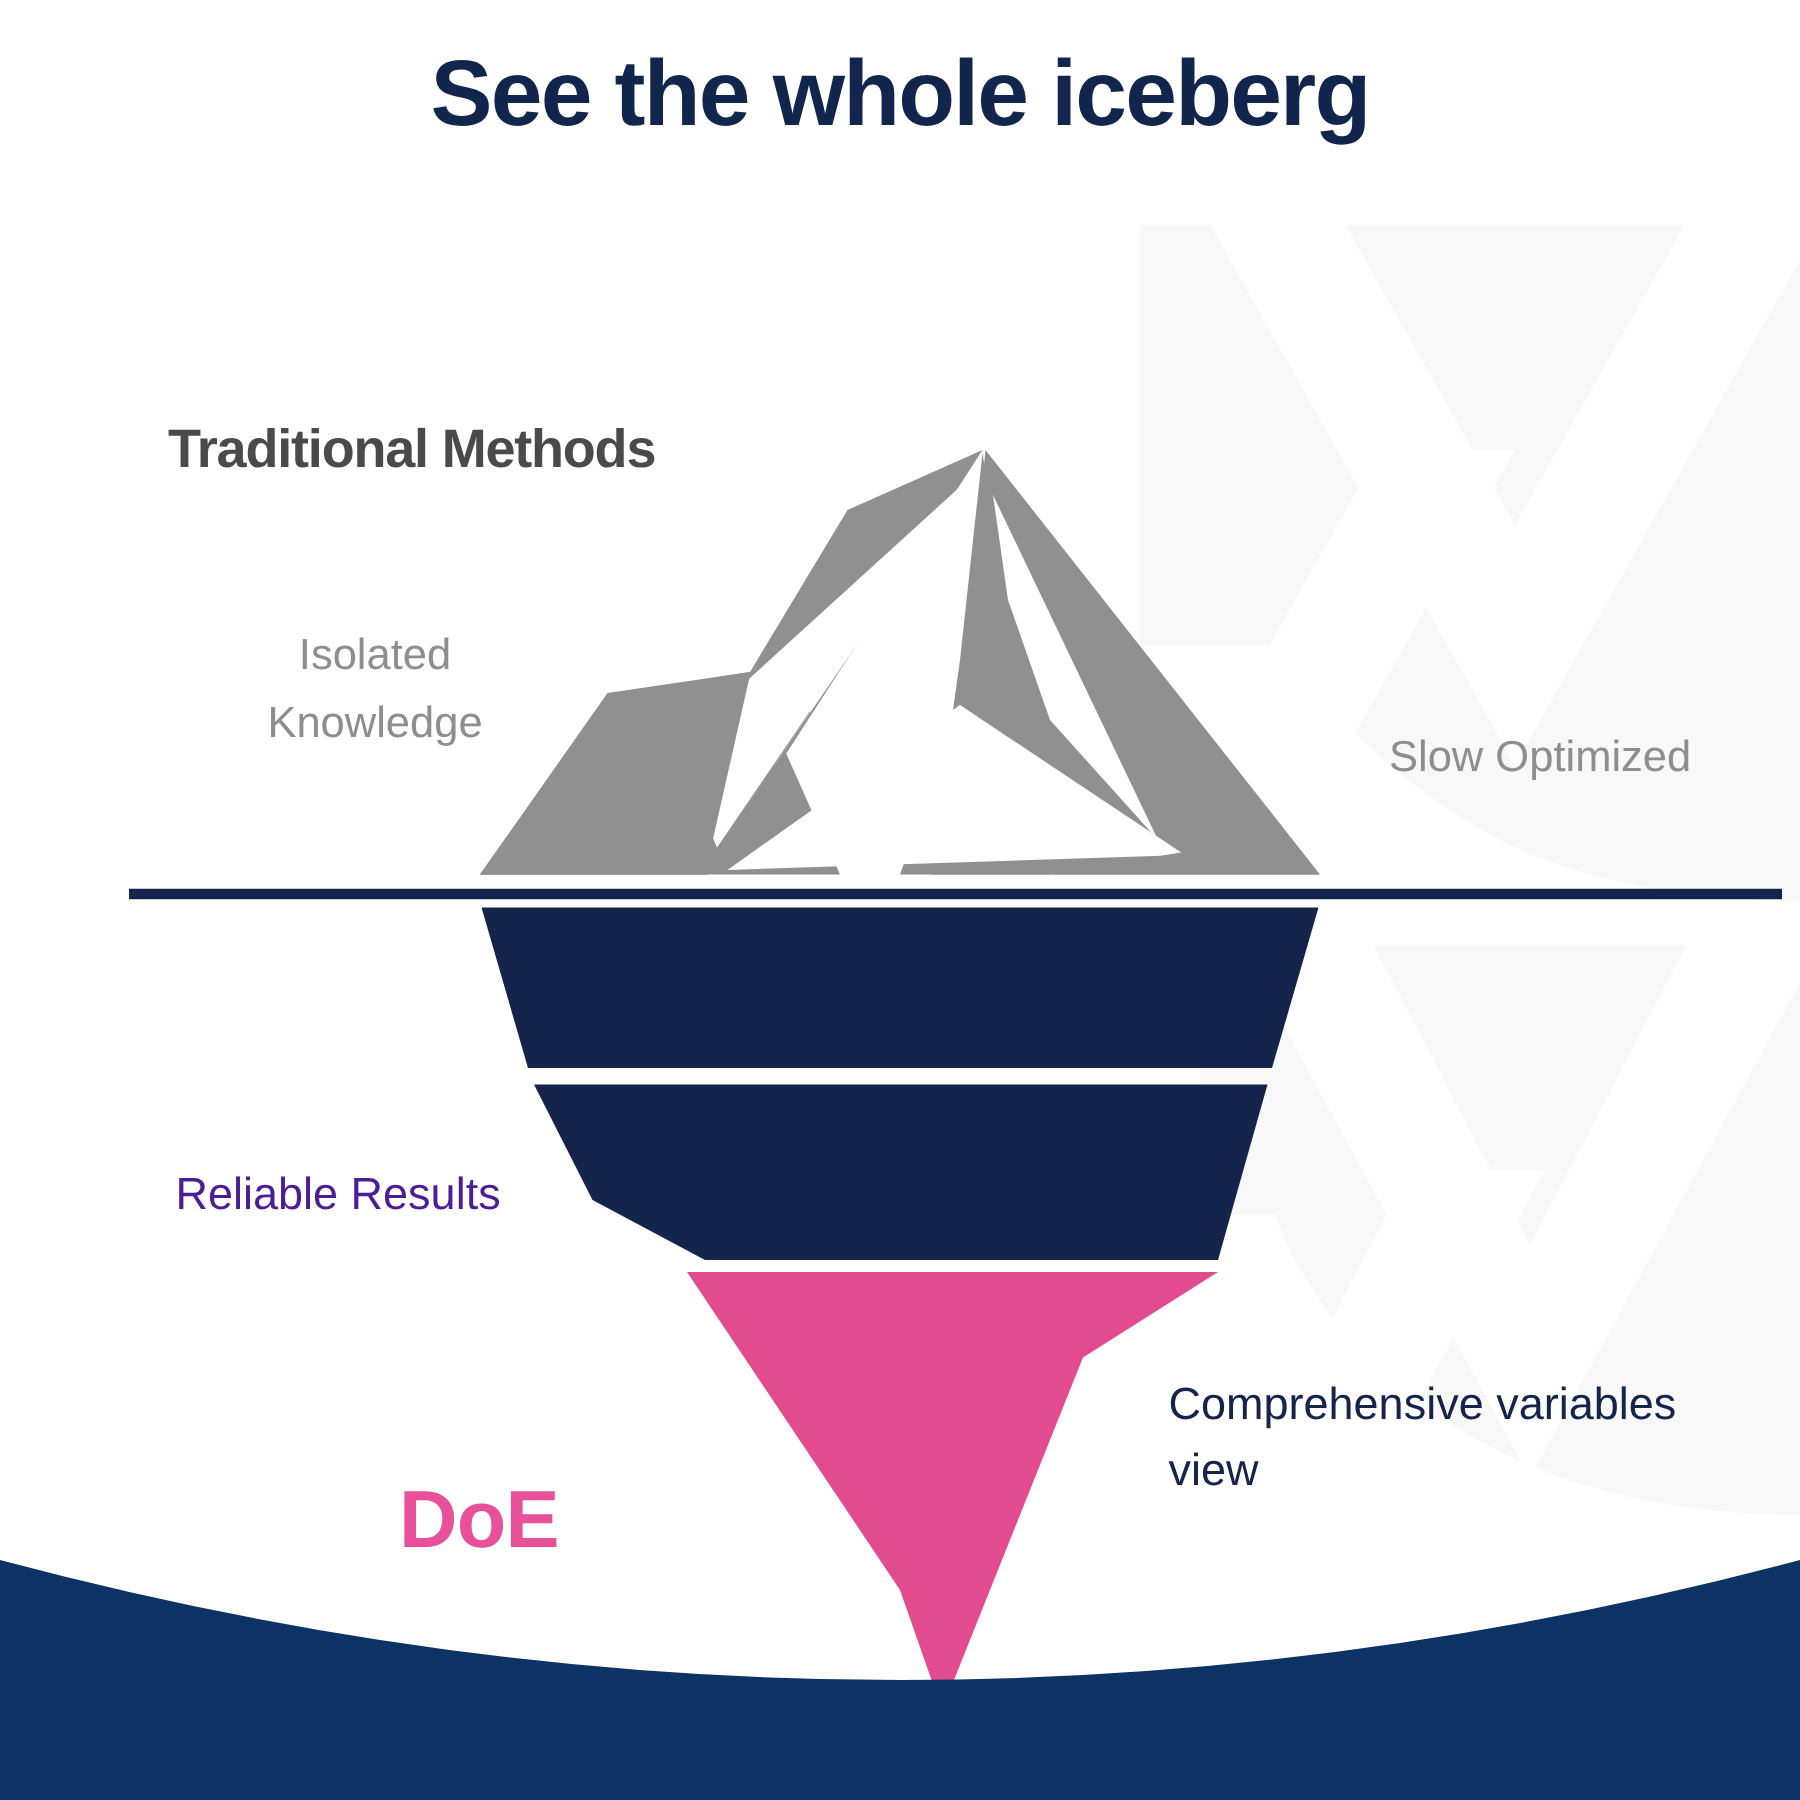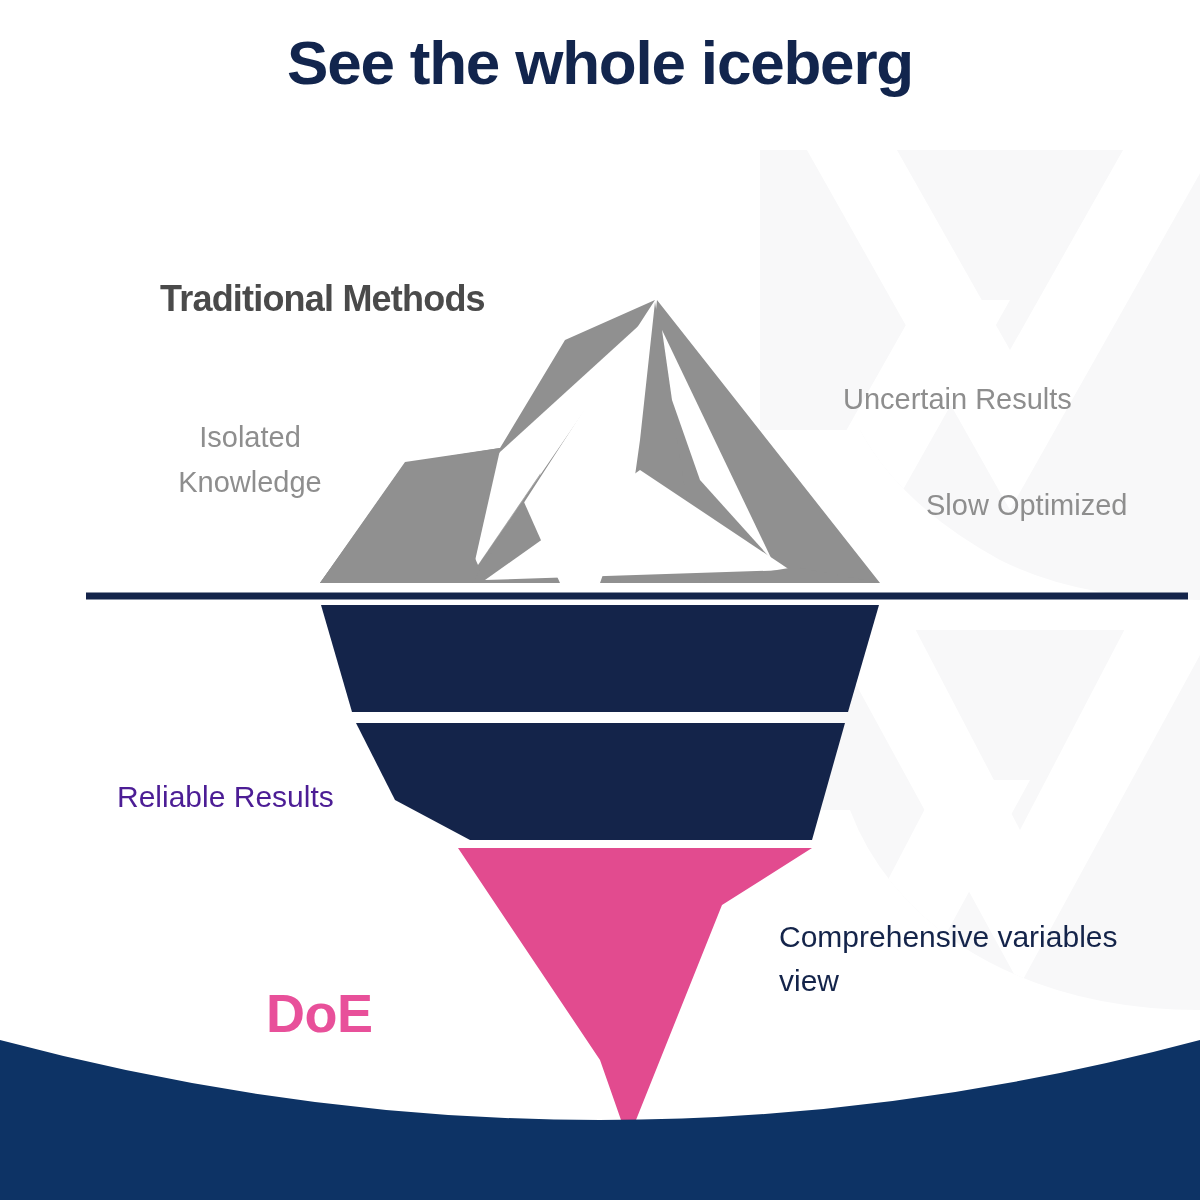--- a/index.html
+++ b/index.html
@@ -82,21 +82,20 @@
     line-height: 1.1;
   }
 
   #label-traditional {
     left: 112px;
     top: 278px;
     font-size: 36px;
     font-weight: bold;
     letter-spacing: -0.8px;
     color: #4a4a4a;
-    margin-left: 48px;
   }
 
   #label-isolated {
     left: 135px;
     top: 415px;
     width: 230px;
     text-align: center;
     font-size: 29px;
     color: #8e8e8e;
     line-height: 1.55;
@@ -234,21 +233,20 @@
   <div id="text-layer">
 
     <div class="txt" id="title">See the whole iceberg</div>
 
 
     <div class="txt" id="label-traditional">Traditional Methods</div>
 
     <div class="txt" id="label-isolated">Isolated
 Knowledge</div>
 
-    <div class="txt" id="label-uncertain">Uncertain Results</div>
 
     <div class="txt" id="label-slow">Slow Optimized</div>
 
 
     <div class="txt" id="label-reliable">Reliable Results</div>
 
     <div class="txt" id="label-comprehensive">Comprehensive variables
 view</div>
 
     <div class="txt" id="label-doe">DoE</div>

